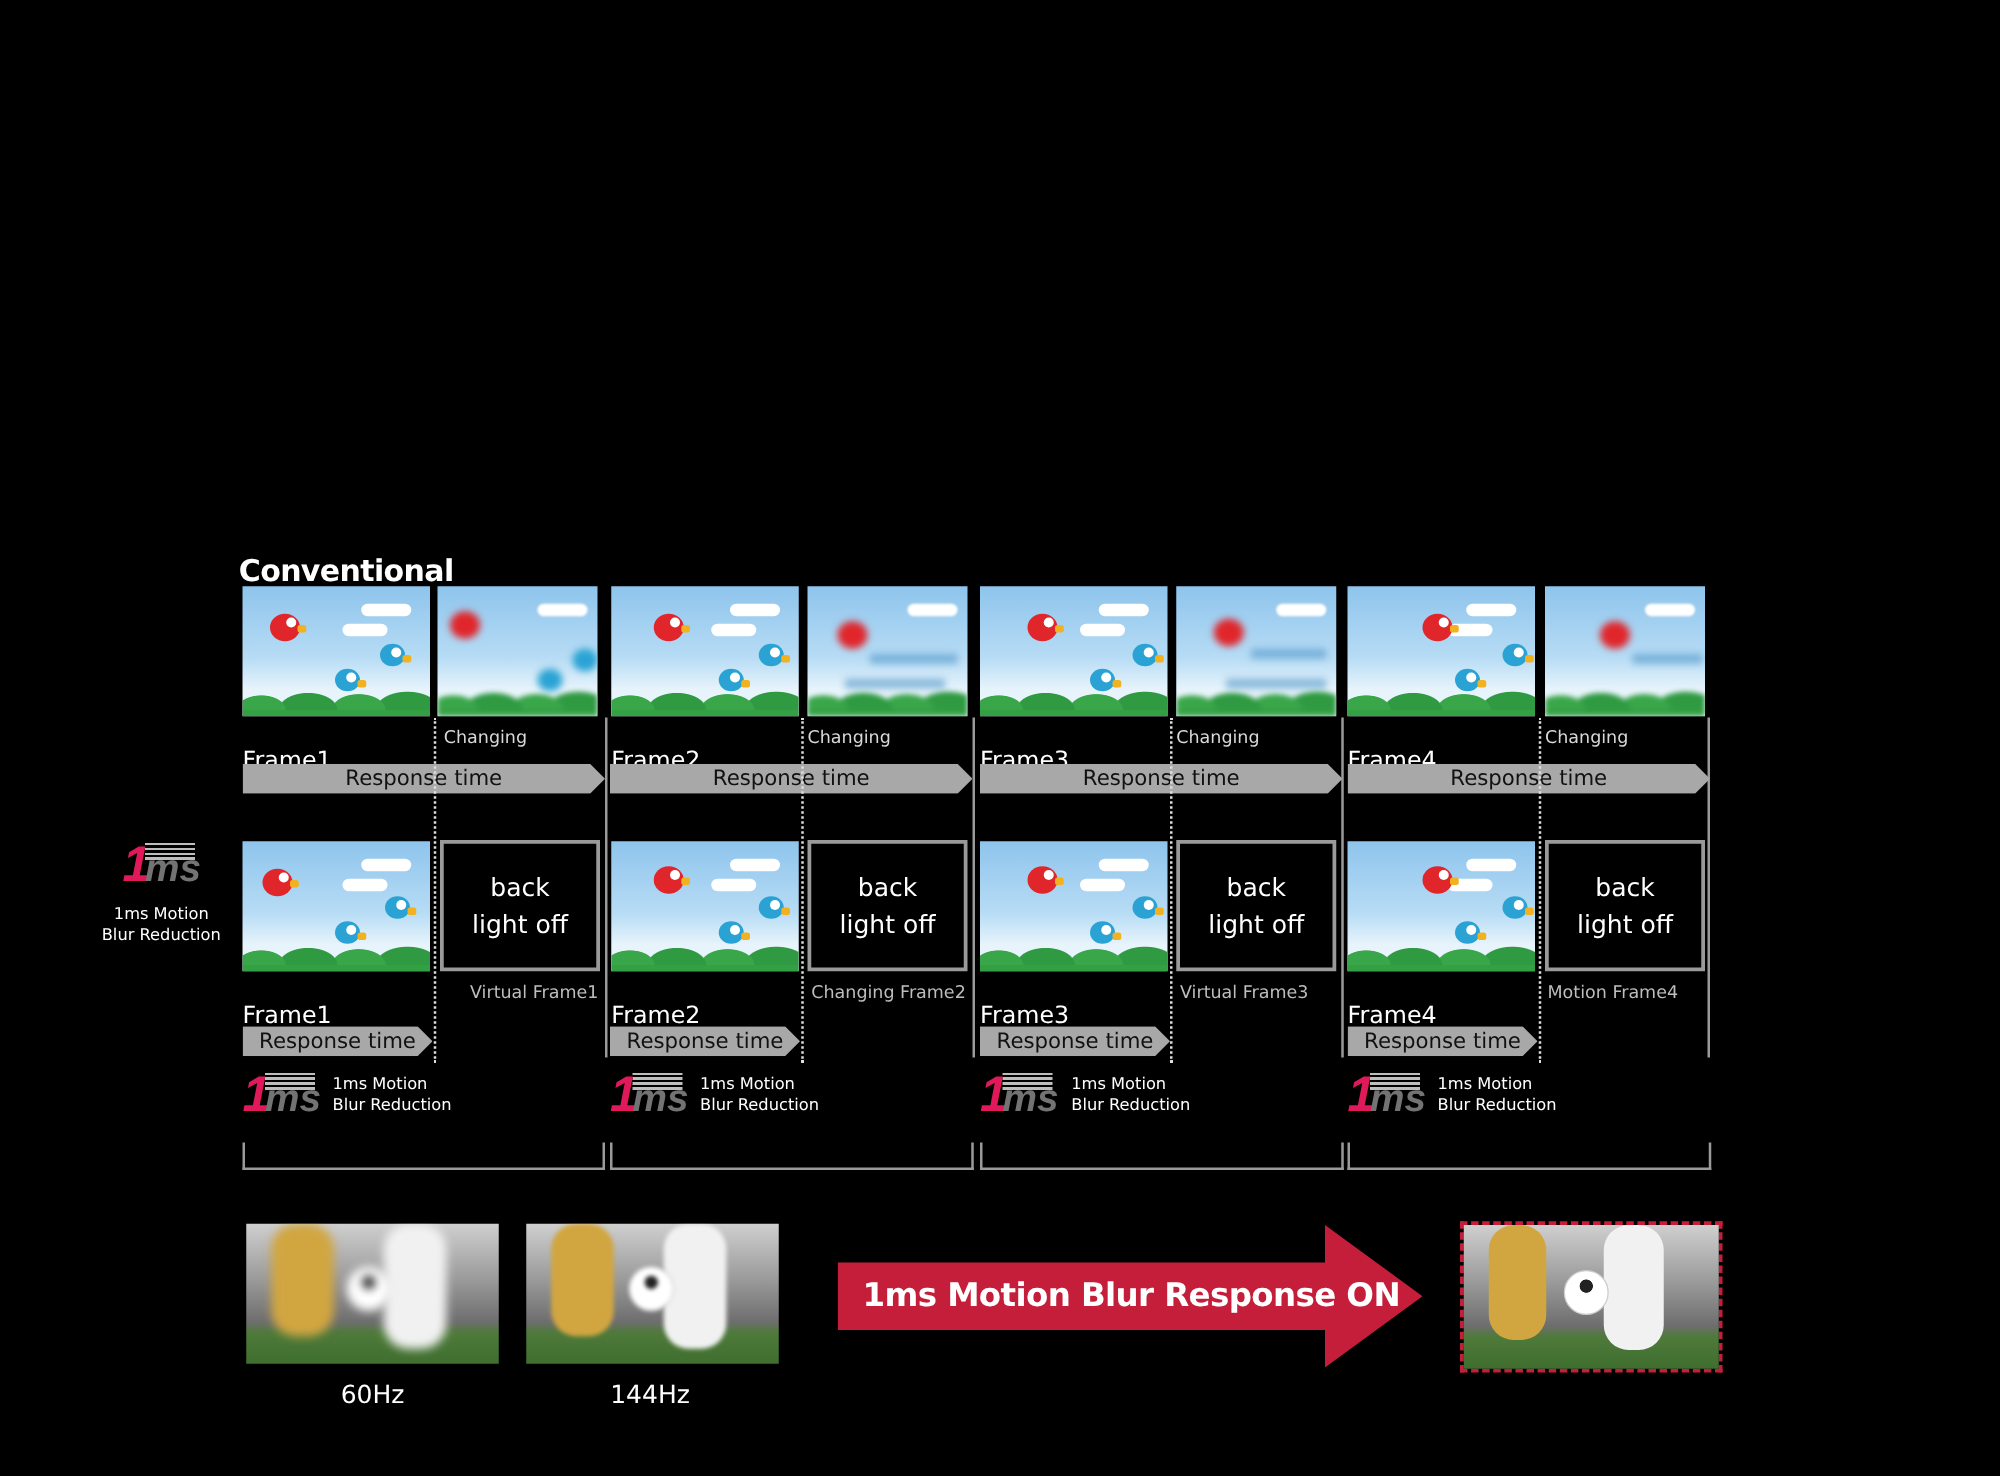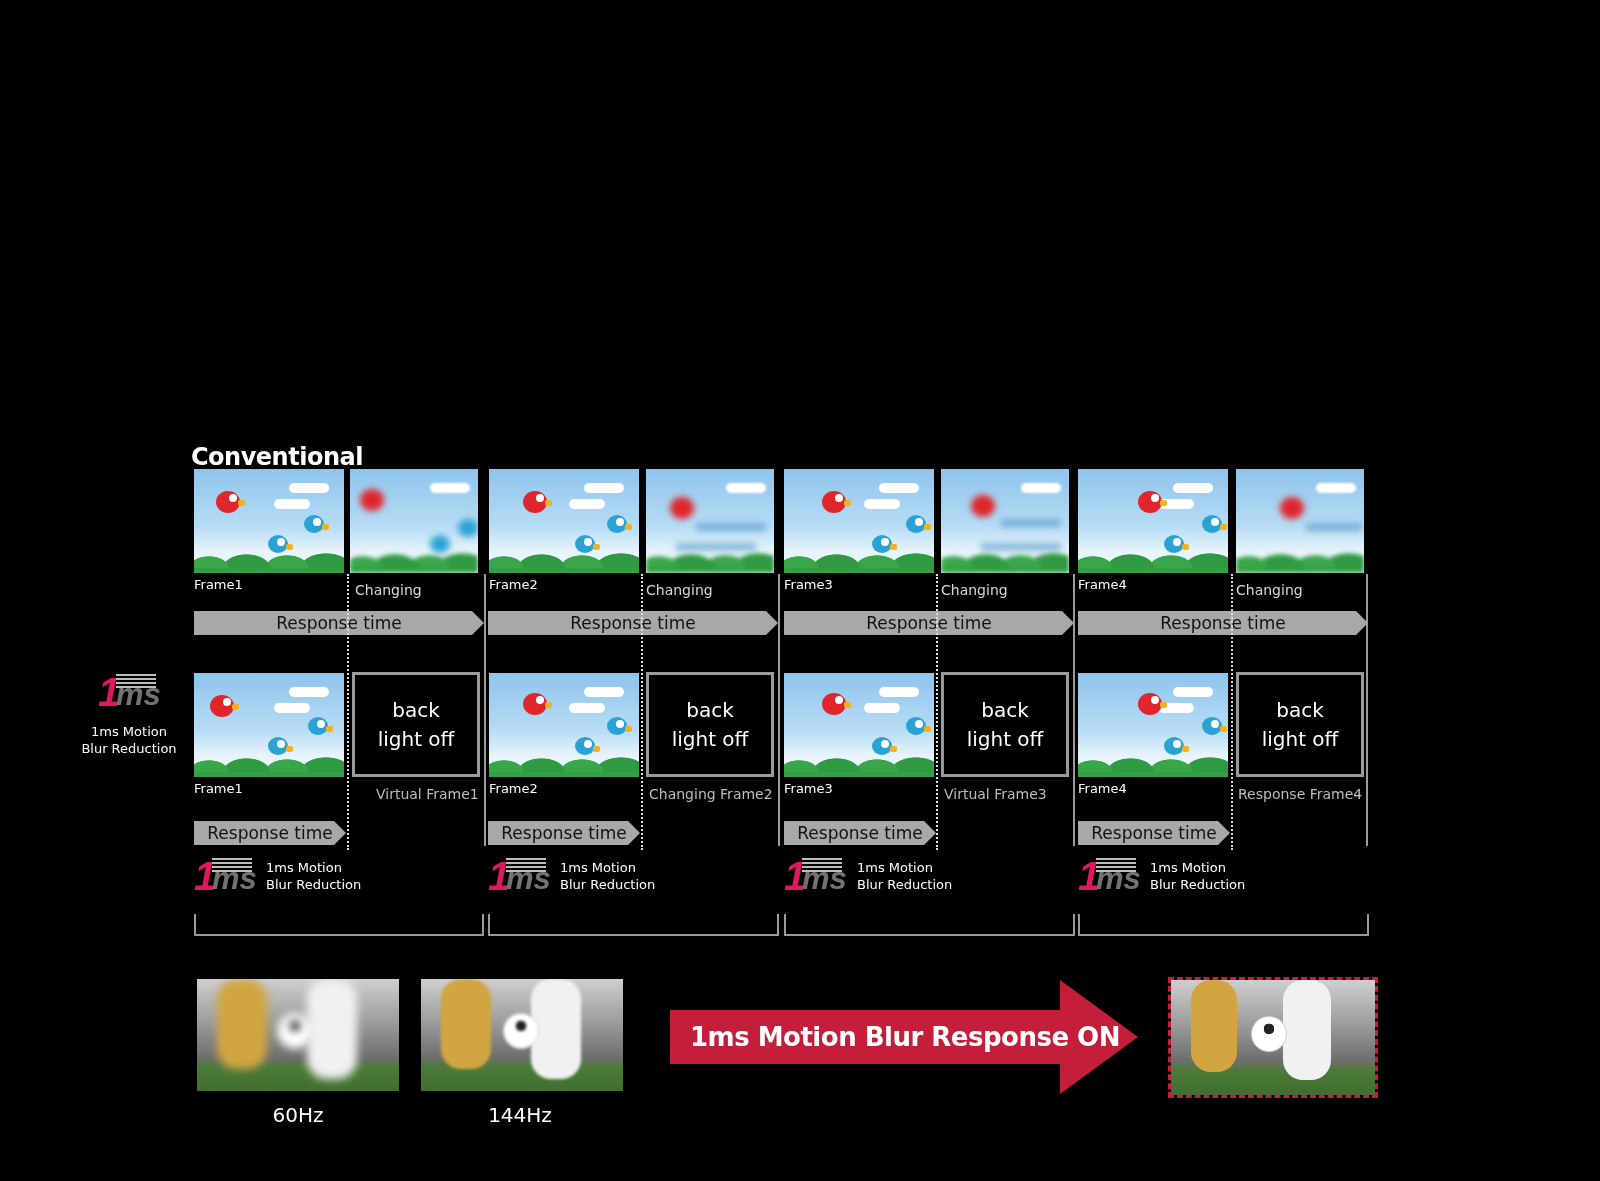--- a/index.html
+++ b/index.html
@@ -19,21 +19,21 @@
   .bird .b{position:absolute;border-radius:50%;}
   .bird .red{background:#e0262b;width:24px;height:22px;}
   .bird .blue{background:#2aa3d4;width:20px;height:18px;}
   .bird .eye{position:absolute;width:8px;height:8px;background:#fff;border-radius:50%;top:3px;right:3px;}
   .bird .beak{position:absolute;width:7px;height:6px;background:#f2b11f;right:-5px;top:9px;border-radius:2px;}
   .bird.blurred .b{filter:blur(3px);}
   .bird.blurred .cloud{filter:blur(1px);}
   .bird.blurred .hill{filter:blur(2px);}
   .bird.blurred .streak{position:absolute;height:8px;background:rgba(80,150,200,0.6);filter:blur(3px);}
   
-  .flabel{font-size:13px;color:#fff;}
+  .flabel{font-size:19px;color:#fff;margin-top:20px;}
   .clabel{font-size:14px;color:#d8d8d8;}
   .vlabel{font-size:14px;color:#bdbdbd;}
   
   .rt{position:absolute;height:24px;background:#a8a8a8;color:#111;font-size:17px;text-align:center;line-height:24px;
     clip-path:polygon(0 0,calc(100% - 12px) 0,100% 50%,calc(100% - 12px) 100%,0 100%);}
   .dotted{position:absolute;width:0;border-left:2px dotted #ddd;}
   .vline{position:absolute;width:2px;background:#9a9a9a;}
   .backlight{position:absolute;width:122px;height:99px;border:3px solid #9a9a9a;background:#000;
     display:flex;align-items:center;justify-content:center;text-align:center;font-size:20px;line-height:29px;color:#fff;}
   
@@ -329,21 +329,21 @@
       </div>
     <div class="hill"></div>
   </div>
   <div class="backlight" style="left:1236px;top:672px;">
     <div>
         <div>back</div>
         <div>light off</div>
       </div>
   </div>
   <div class="abs flabel" style="left:1078px;top:781px;">Frame4</div>
-  <div class="abs vlabel" style="left:1238px;top:786px;">Response Frame4</div>
+  <div class="abs vlabel" style="left:1238px;top:786px;">Motion Frame4</div>
   <div class="rt" style="left:1078px;top:821px;width:152px;">Response time</div>
   <div class="logo" style="left:1078px;top:856px;">
       <div class="lines"></div>
       <span class="one">1</span>
       <span class="ms">ms</span>
     </div>
   <div class="logotext" style="left:1150px;top:859px;">
       <div>1ms Motion</div>
       <div>Blur Reduction</div>
     </div>

